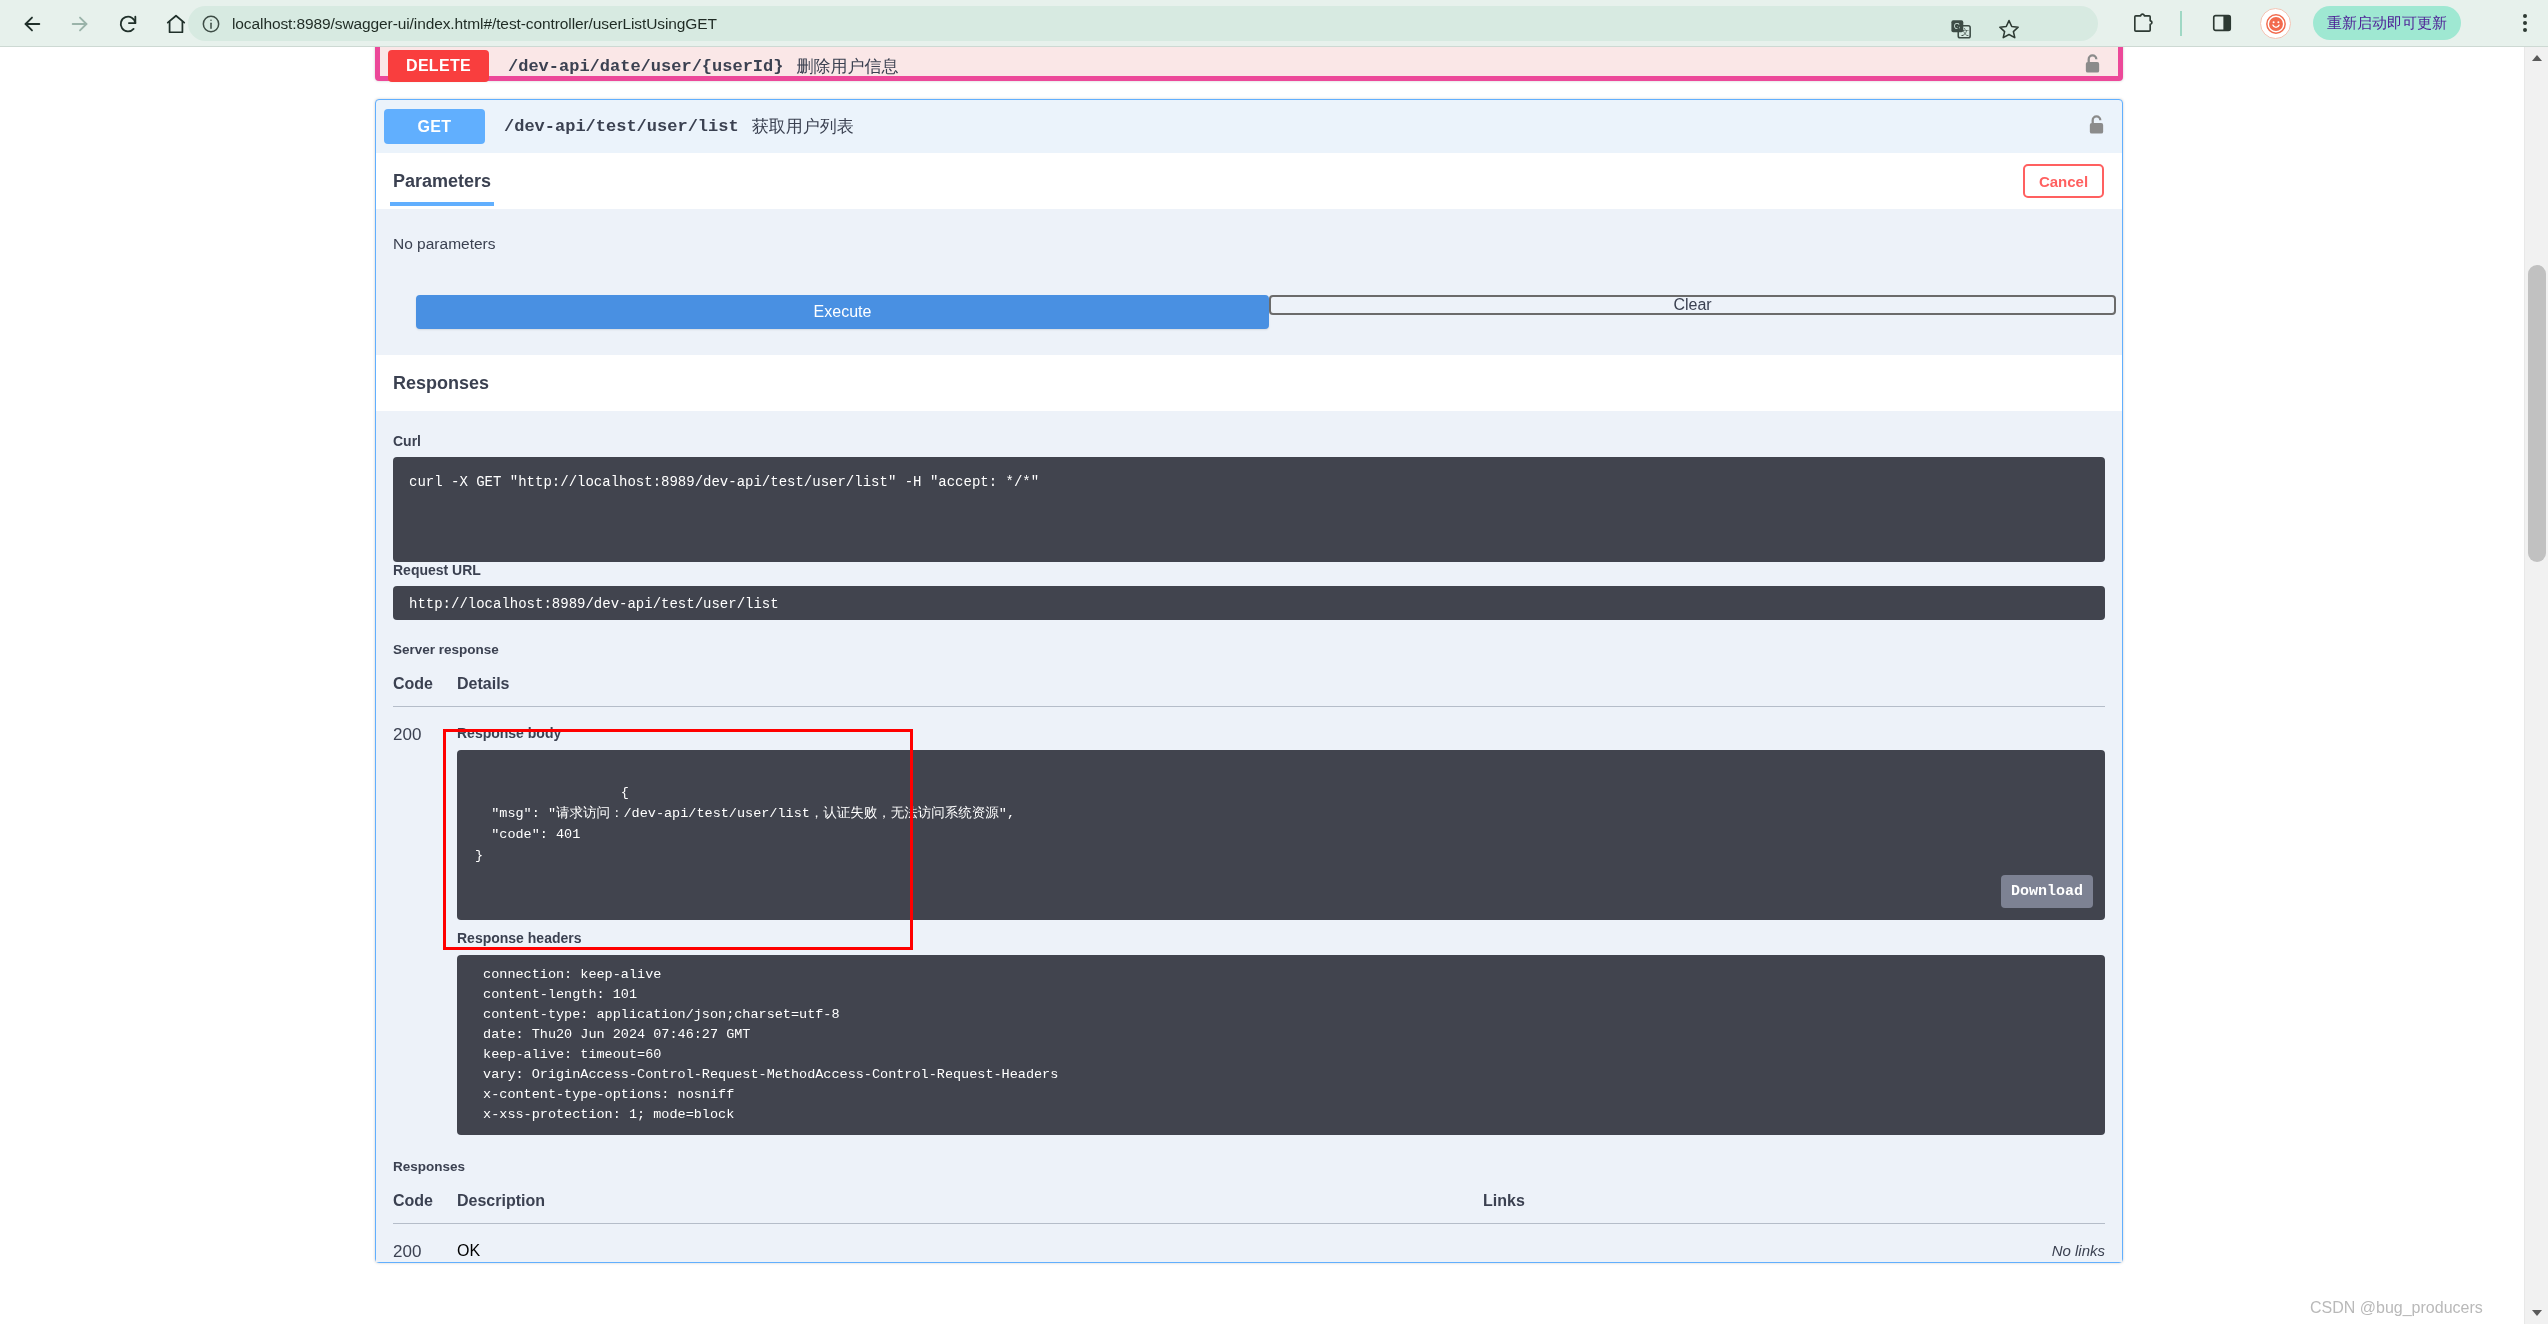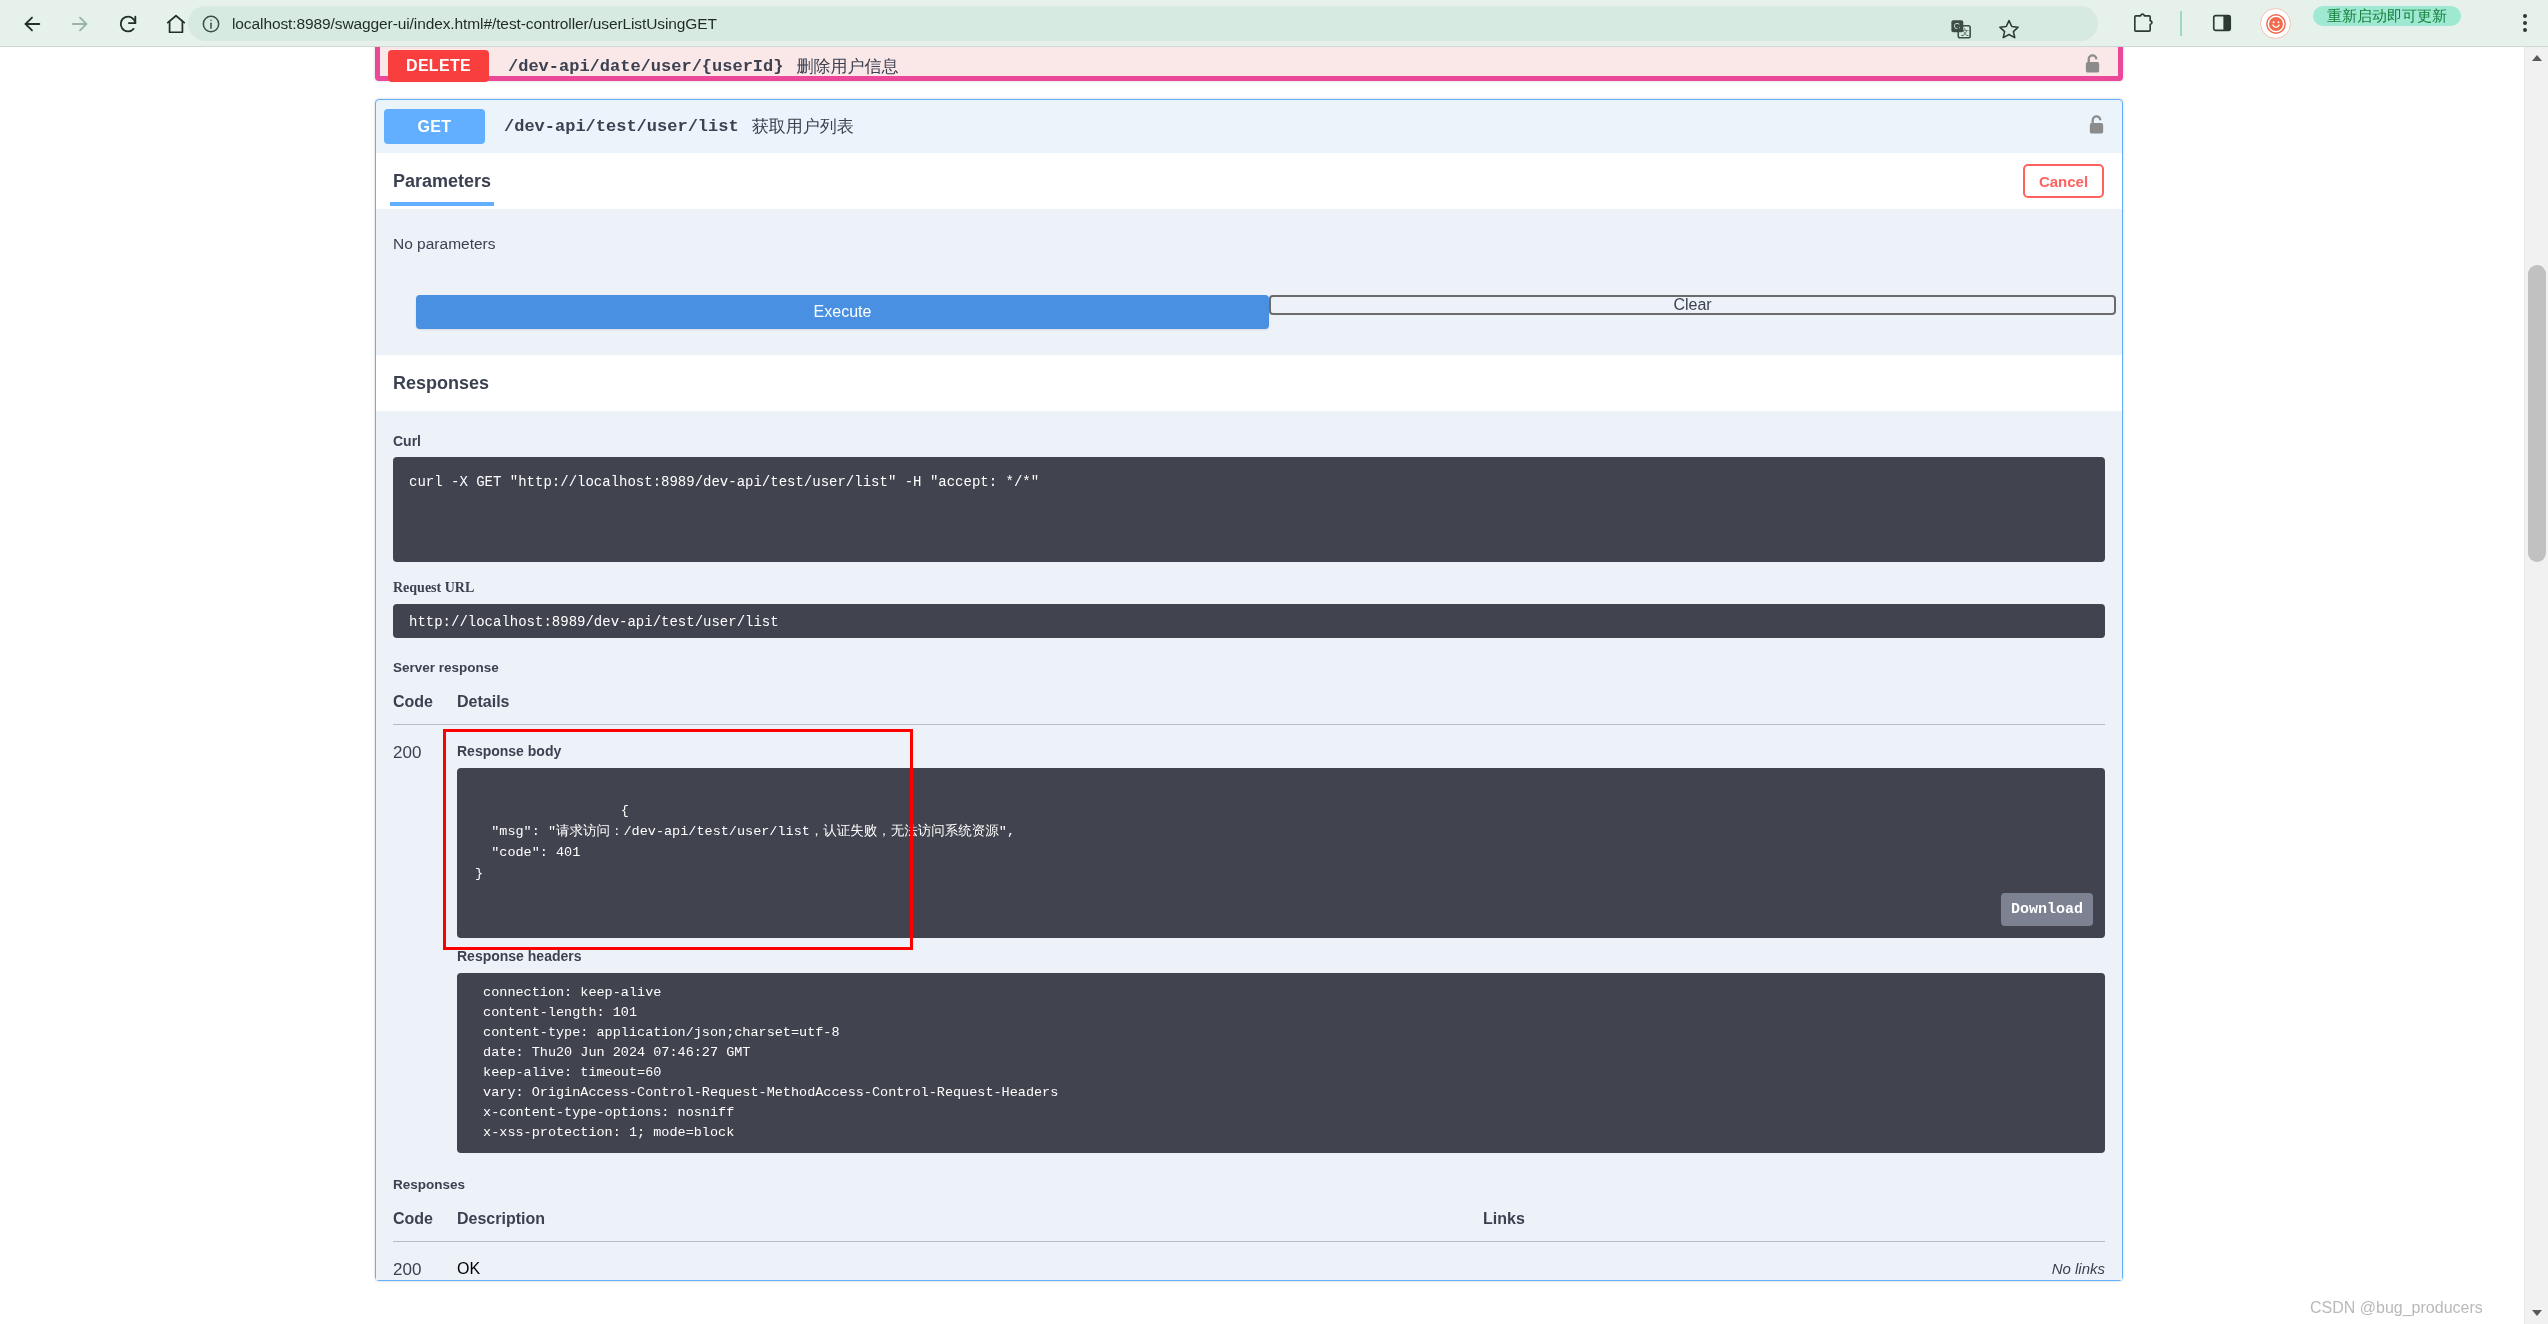--- a/index.html
+++ b/index.html
@@ -42,24 +42,24 @@
 
   #ext-icon { position: absolute; left: 2125px; top: 6px; width: 34px; height: 34px; display:flex;align-items:center;justify-content:center;}
   #chrome-divider { position:absolute; left:2180px; top: 11px; width:2px; height:25px; background:#9fd8c4; }
   #sidepanel-icon { position:absolute; left: 2205px; top: 6px; width: 34px; height: 34px; display:flex;align-items:center;justify-content:center;}
   #profile-avatar {
     position:absolute; left: 2260px; top: 8px; width: 31px; height: 31px;
     border-radius: 50%; background: #fff; border: 1px solid #f3c4b4;
     display:flex; align-items:center; justify-content:center;
   }
   #update-button {
-    position:absolute; left: 2313px; top: 6px; height: 20px;
+    position:absolute; left: 2313px; top: 6px; height: 34px;
     background: #9fe8d2; border-radius: 17px;
     display: flex; align-items: center; padding: 0 14px;
-    font-size: 15px; color: #15803d; white-space: nowrap;
+    font-size: 15px; color: #4c1d95; white-space: nowrap;
   }
   #kebab-menu {
     position:absolute; left: 2510px; top: 6px; width: 30px; height: 34px;
     display:flex; flex-direction: column; align-items:center; justify-content:center; gap:3px;
   }
   #kebab-menu i { width:4px; height:4px; border-radius:50%; background:#2d3a33; display:block;}
 
   
   #page {
     position:absolute; left:0; top:47px; width:2548px; height:1277px;
@@ -388,21 +388,21 @@
 
         <div class="responses-header-row">
           <div class="responses-title">Responses</div>
         </div>
 
         <div class="responses-body">
 
           <div class="sub-label">Curl</div>
           <div class="code-block" id="curl-block">curl -X GET "http://localhost:8989/dev-api/test/user/list" -H "accept: */*"</div>
 
-          <div class="sub-label" style="margin-top:18px;font-family:Liberation Serif, serif;">Request URL</div>
+          <div class="sub-label" style="">Request URL</div>
           <div class="code-block" id="request-url-block">http://localhost:8989/dev-api/test/user/list</div>
 
           <div class="server-response-label">Server response</div>
 
           <table class="resp-table">
             <tbody>
                 <tr>
               <th class="col-code">Code</th>
               <th>Details</th>
             </tr>

